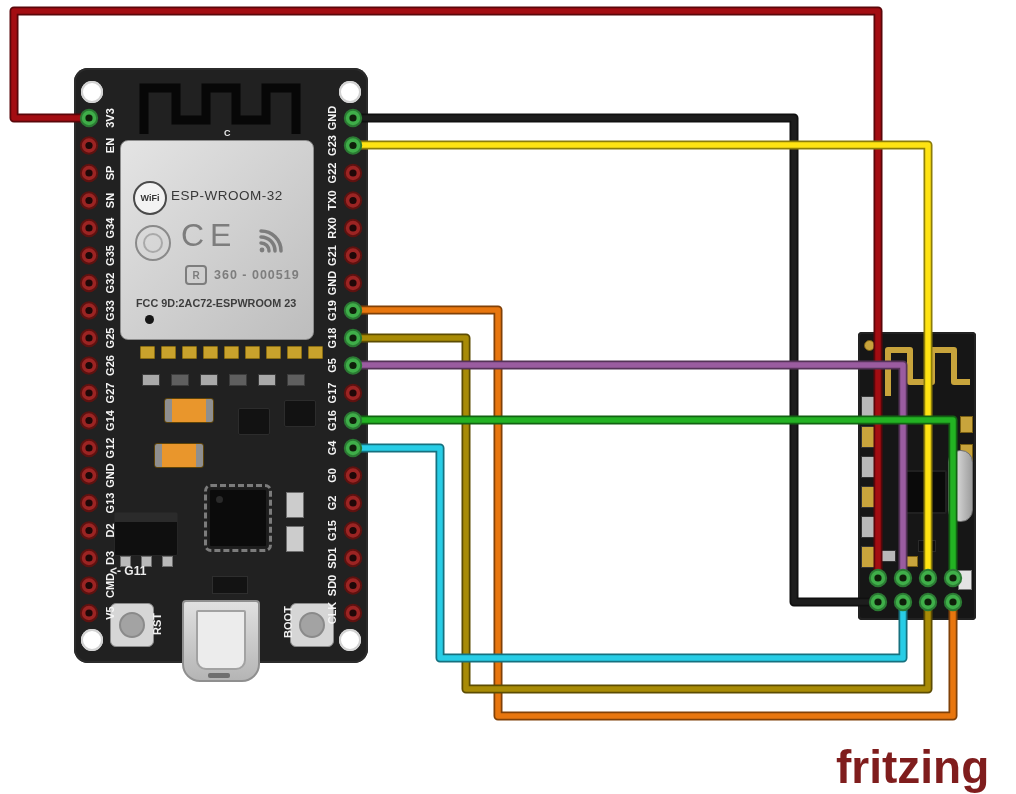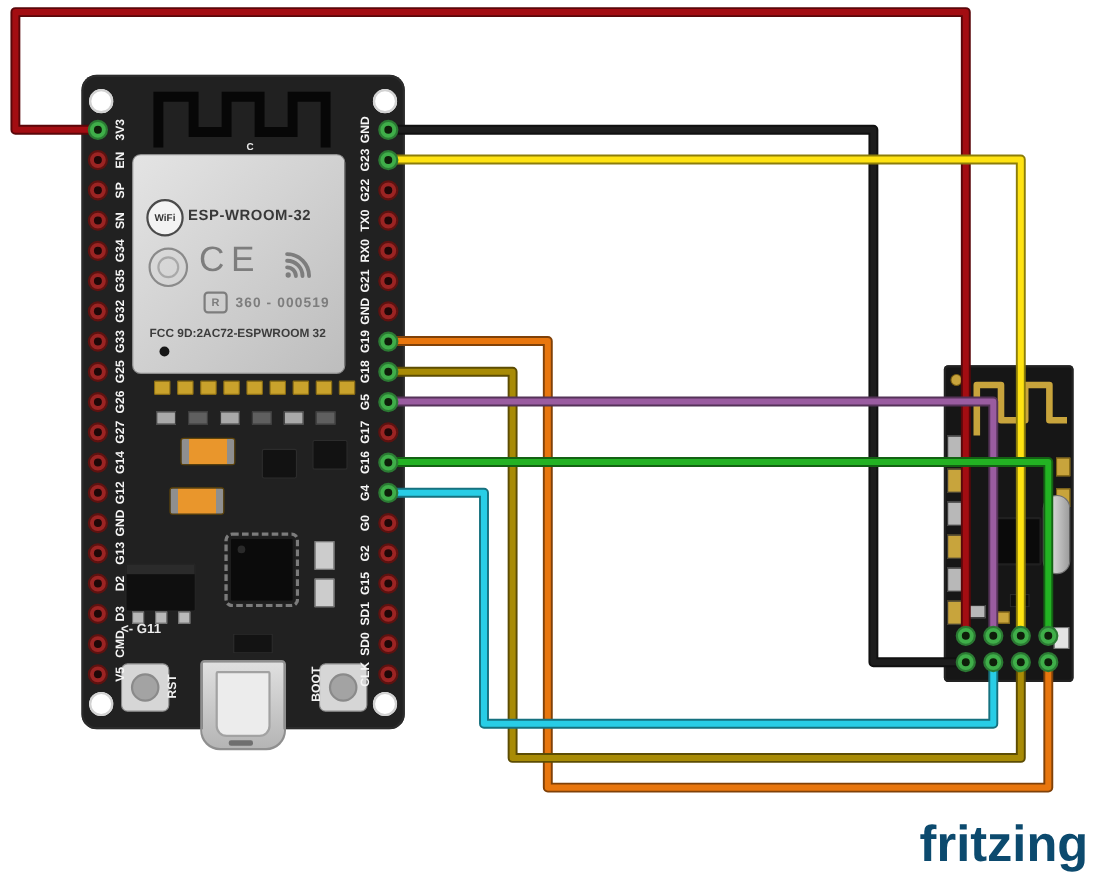--- a/index.html
+++ b/index.html
@@ -6,21 +6,21 @@
   #stage{position:relative;width:1016px;height:794px;background:#ffffff;font-family:"Liberation Sans",sans-serif;overflow:hidden;}
 
   
   #esp32{position:absolute;left:74px;top:68px;width:294px;height:595px;background:#212121;border-radius:14px;box-shadow:inset 0 0 0 2px #2b2b2b;}
   .hole{position:absolute;width:22px;height:22px;border-radius:50%;background:#ffffff;box-shadow:inset 0 0 0 2px #d2d2d2;}
   .antenna-svg{position:absolute;left:58px;top:8px;}
   .silk-c{position:absolute;left:150px;top:60px;color:#e9e9e9;font-size:9px;font-weight:bold;}
 
   .shield{position:absolute;left:46px;top:72px;width:192px;height:198px;background:linear-gradient(135deg,#e4e4e4,#bdbdbd);border:1px solid #8d8d8d;border-radius:8px;}
   .wifi-logo{position:absolute;left:12px;top:40px;width:30px;height:30px;border-radius:50%;background:#f3f3f3;border:2px solid #4a4a4a;color:#333;font-size:9px;font-weight:bold;display:flex;align-items:center;justify-content:center;}
-  .module-name{position:absolute;left:50px;top:47px;font-size:13.5px;font-weight:bold;color:#383838;letter-spacing:.5px;white-space:nowrap;}
+  .module-name{position:absolute;left:50px;top:47px;font-size:13.5px;font-weight:normal;color:#383838;letter-spacing:.5px;white-space:nowrap;}
   .cert-circle{position:absolute;left:14px;top:84px;width:32px;height:32px;border:2px solid #8a8a8a;border-radius:50%;}
   .cert-circle::after{content:"";position:absolute;inset:6px;border:2px solid #8a8a8a;border-radius:50%;opacity:.6;}
   .ce{position:absolute;left:60px;top:76px;font-size:32px;color:#7d7d7d;letter-spacing:6px;font-weight:500;}
   .rf-icon{position:absolute;left:126px;top:80px;}
   .reg-row{position:absolute;left:64px;top:124px;display:flex;align-items:center;gap:7px;color:#7d7d7d;}
   .rbox{width:18px;height:16px;border:2px solid #7d7d7d;border-radius:4px;font-size:10px;font-weight:bold;display:flex;align-items:center;justify-content:center;}
   .regnum{font-size:12.5px;font-weight:bold;letter-spacing:1px;white-space:nowrap;}
   .fcc{position:absolute;left:15px;top:156px;font-size:10.8px;font-weight:bold;color:#3d3d3d;white-space:nowrap;}
   .shield-dot{position:absolute;left:24px;top:174px;width:9px;height:9px;background:#161616;border-radius:50%;}
 
@@ -72,21 +72,21 @@
   .crystal{position:absolute;left:90px;top:118px;width:23px;height:70px;background:linear-gradient(90deg,#f2f2f2,#9d9d9d);border:1px solid #6f6f6f;border-radius:12px;}
   .nrf-b1{position:absolute;left:18px;top:218px;width:18px;height:10px;background:#b8b8b8;border:1px solid #333;}
   .nrf-b2{position:absolute;left:44px;top:224px;width:14px;height:9px;background:#c8a43c;border:1px solid #7a5f12;}
   .nrf-b3{position:absolute;left:100px;top:238px;width:12px;height:18px;background:#e3e3e3;border:1px solid #777;}
   .nrf-b4{position:absolute;left:60px;top:208px;width:16px;height:10px;background:#0e0e0e;border:1px solid #2a2a2a;}
 
   
   #overlay{position:absolute;left:0;top:0;z-index:40;pointer-events:none;}
   .pinlabel{font-family:"Liberation Sans",sans-serif;font-size:11px;font-weight:bold;fill:#f5f5f5;}
 
-  #watermark{position:absolute;left:836px;top:740px;font-size:46px;font-weight:bold;color:#0c4a6e;letter-spacing:0;}
+  #watermark{position:absolute;left:836px;top:740px;font-size:46px;font-weight:bold;color:#7f1d1d;letter-spacing:0;}
 </style>
 </head>
 <body>
 
 <div id="stage">
 
   <div id="esp32">
     <div class="hole" style="left:7px;top:13px;"></div>
     <div class="hole" style="left:265px;top:13px;"></div>
     <div class="hole" style="left:7px;top:561px;"></div>
@@ -107,21 +107,21 @@
           <path d="M22 30 A8 8 0 0 0 14 22"></path>
           <path d="M28 30 A14 14 0 0 0 14 16"></path>
           <path d="M34 30 A20 20 0 0 0 14 10"></path>
         </g>
         <circle cx="15" cy="29" r="2.4" fill="#7d7d7d"></circle>
       </svg>
       <div class="reg-row">
         <span class="rbox">R</span>
         <span class="regnum">360 - 000519</span>
       </div>
-      <div class="fcc">FCC 9D:2AC72-ESPWROOM 32</div>
+      <div class="fcc">FCC 9D:2AC72-ESPWROOM 23</div>
       <div class="shield-dot"></div>
     </div>
 
     <div class="pads">
       <i></i>
         <i></i>
         <i></i>
         <i></i>
         <i></i>
         <i></i>

